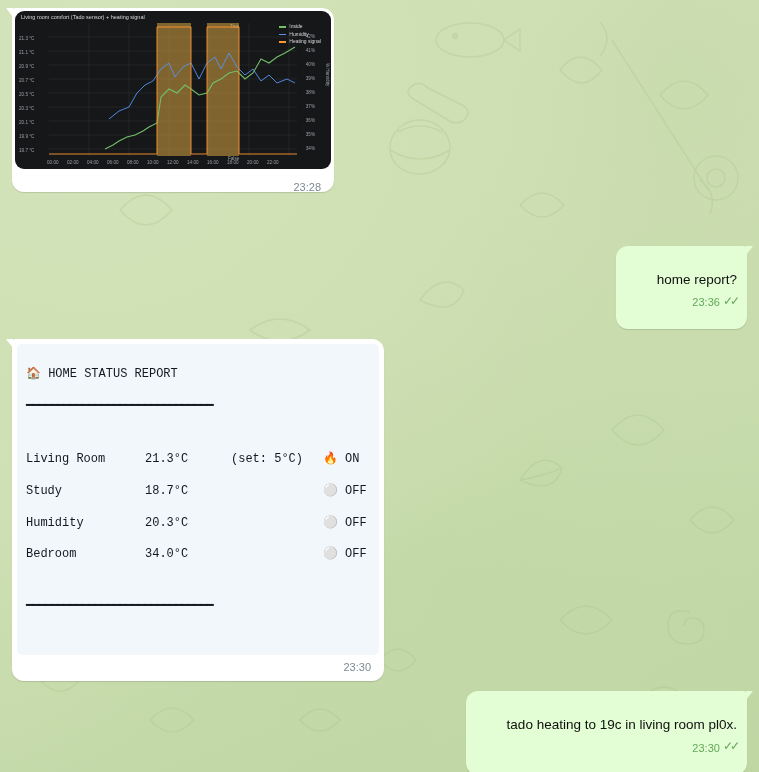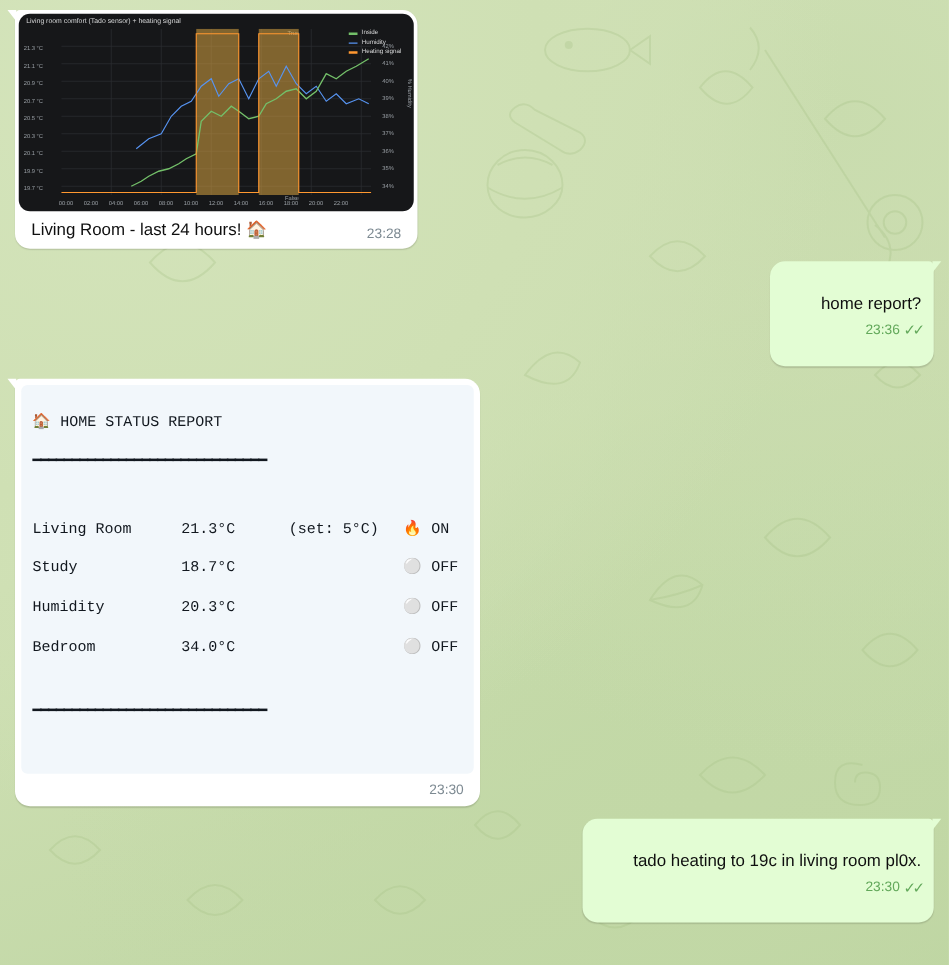--- a/index.html
+++ b/index.html
@@ -59,21 +59,21 @@
   }
   .bubble.out::after {
     content: ""; position: absolute; right: -6px; top: 0;
     width: 0; height: 0;
     border-top: 9px solid #e3fdd4;
     border-right: 7px solid transparent;
   }
 
   .txt { padding: 7px 10px 5px 11px; white-space: pre-wrap; }
   .meta {
-    display: inline-flex; align-items: flex-start; gap: 3px;
+    display: inline-flex; align-items: flex-end; gap: 3px;
     font-size: 11px; color: #7d8a92;
     float: right; margin: 2px 0 0 8px;
     position: relative; top: 3px;
   }
   .meta.out-meta { color: #62a85a; }
   .ticks { font-size: 12px; letter-spacing: -3px; }
 
   
   .photo-bubble { width: 322px; padding: 3px 3px 0 3px; }
   .chartbox {
@@ -283,30 +283,29 @@
           <rect x="158" y="0" width="32" height="133" fill="#d9a441" opacity="0.55"></rect>
 
           <polyline fill="none" stroke="#5794f2" stroke-width="0.9" points="60,96 70,88 80,84 88,70 96,62 104,58 112,46 120,40 126,54 134,44 142,40 150,56 158,40 166,34 172,46 180,30 188,44 196,52 204,46 212,58 220,52 228,60 238,56 246,60"></polyline>
 
           <polyline fill="none" stroke="#73bf69" stroke-width="1.1" points="56,126 64,122 70,118 78,114 86,112 94,108 100,104 108,100 112,74 120,66 128,70 136,62 142,66 150,72 158,70 164,60 172,56 180,50 188,48 196,56 204,50 212,36 220,40 228,34 236,30 246,24"></polyline>
 
           <polyline fill="none" stroke="#ff9830" stroke-width="0.9" points="0,131 108,131 108,4 142,4 142,131 158,131 158,4 190,4 190,131 248,131"></polyline>
         </svg>
       </div>
       <div class="photo-caption">
-        <span>Living Room - last 24 hours! 🏠</span>
         <span class="meta">
           <span>23:28</span>
         </span>
       </div>
     </div>
   </div>
 
   <div class="row right">
-    <div class="bubble out" style="max-width:420px;">
+    <div class="bubble out" style="max-width:420px;margin-top:44px;">
       <div class="txt">
         <span>home report?</span>
         <span class="meta out-meta">
           <span>23:36</span>
           <span class="ticks">✓✓</span>
         </span>
       </div>
     </div>
   </div>
 

